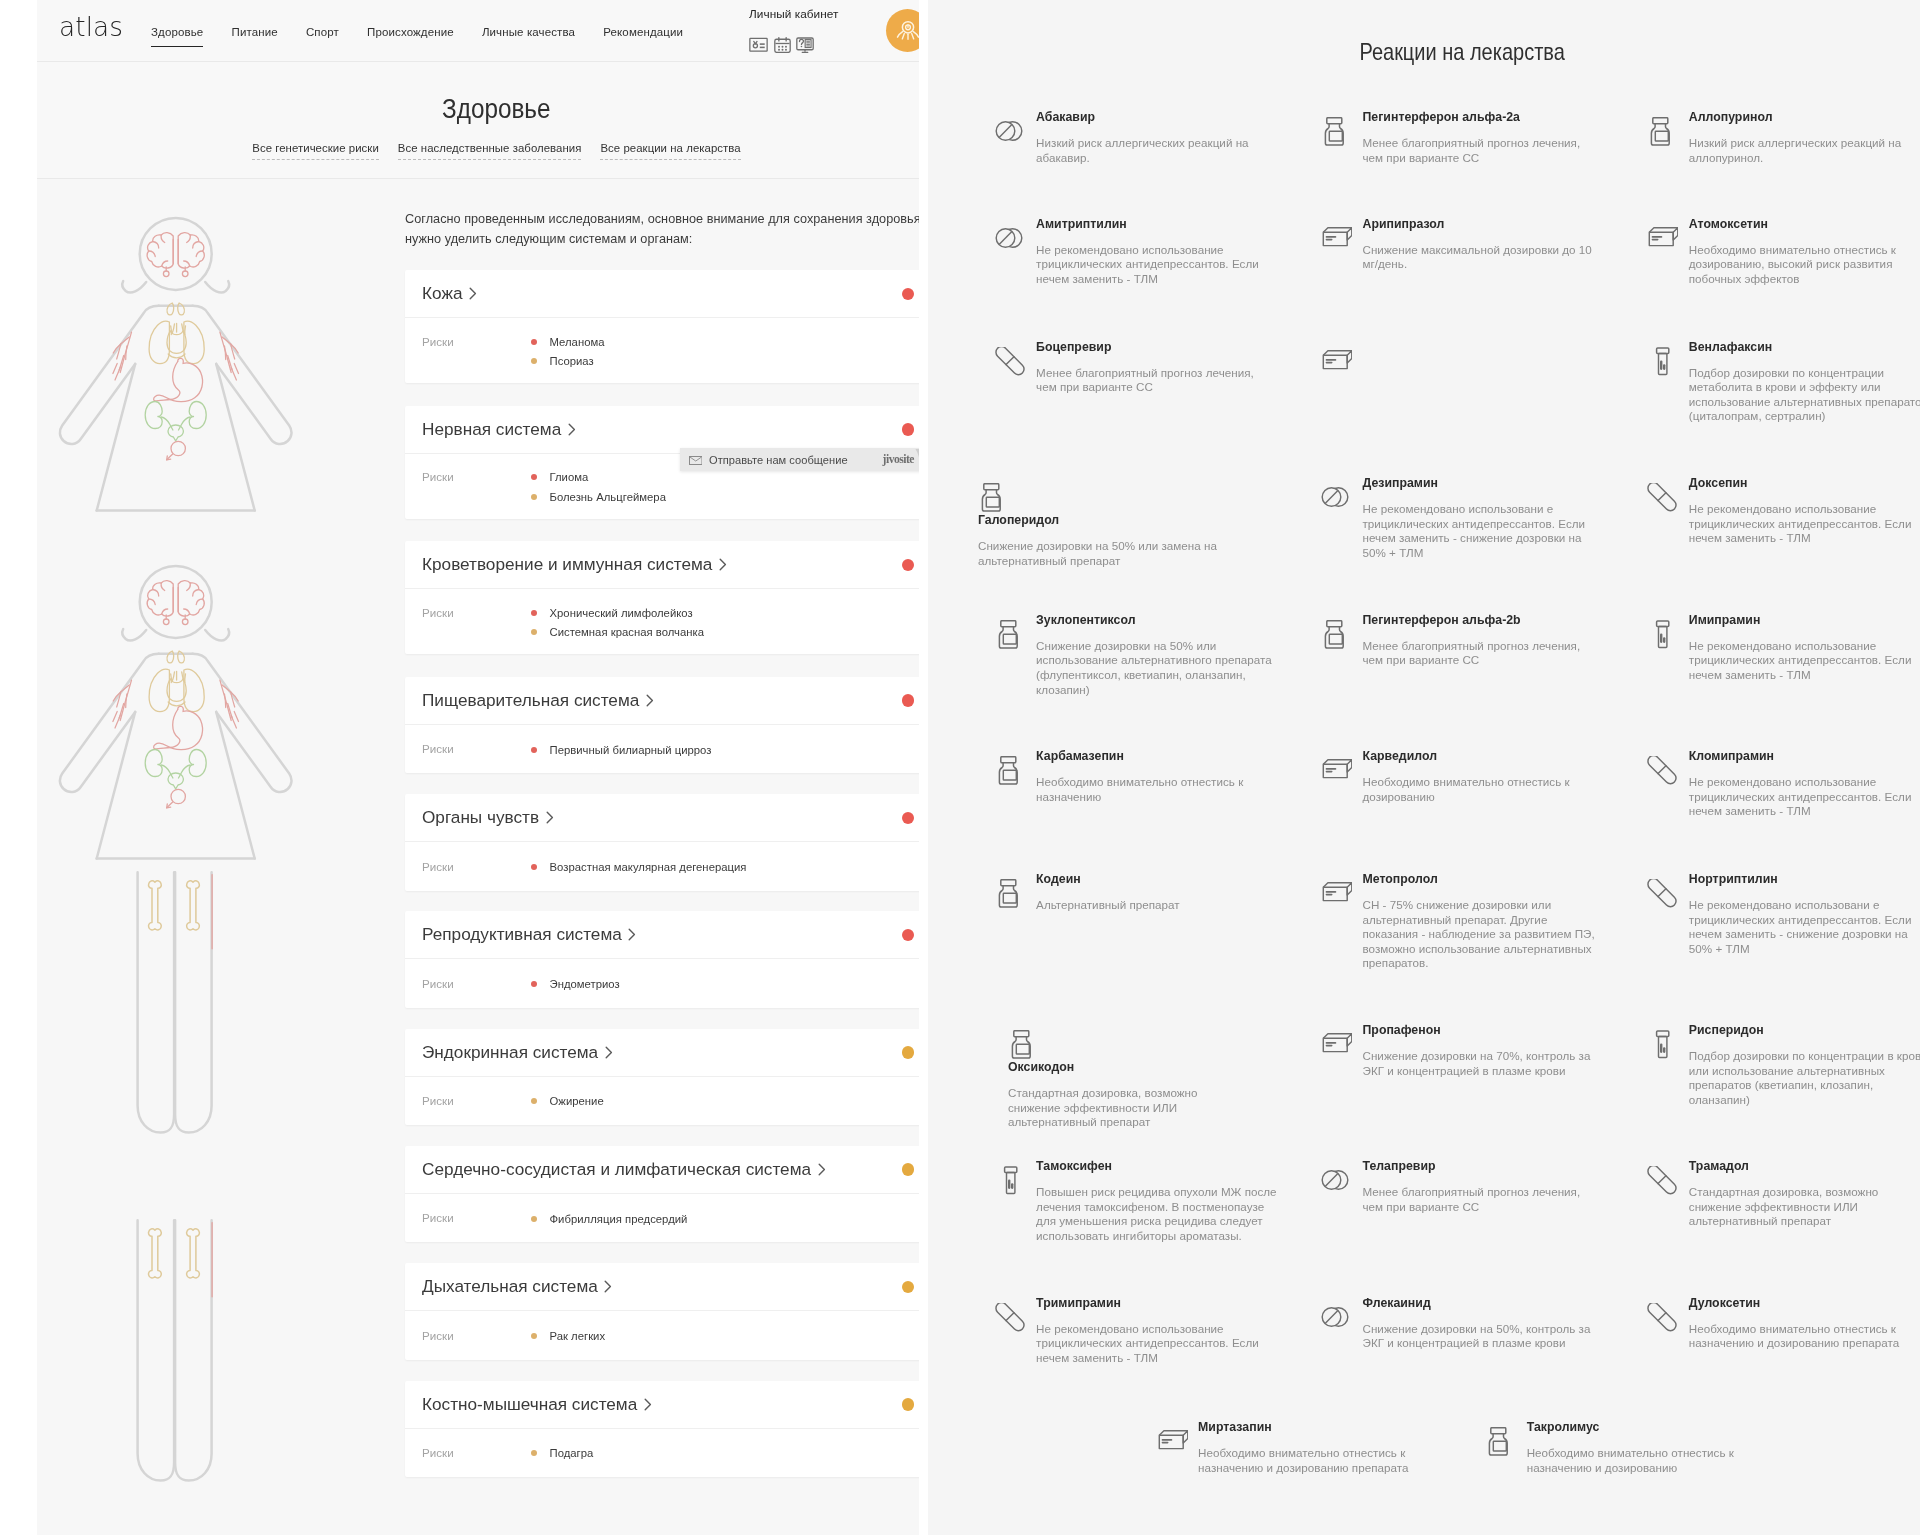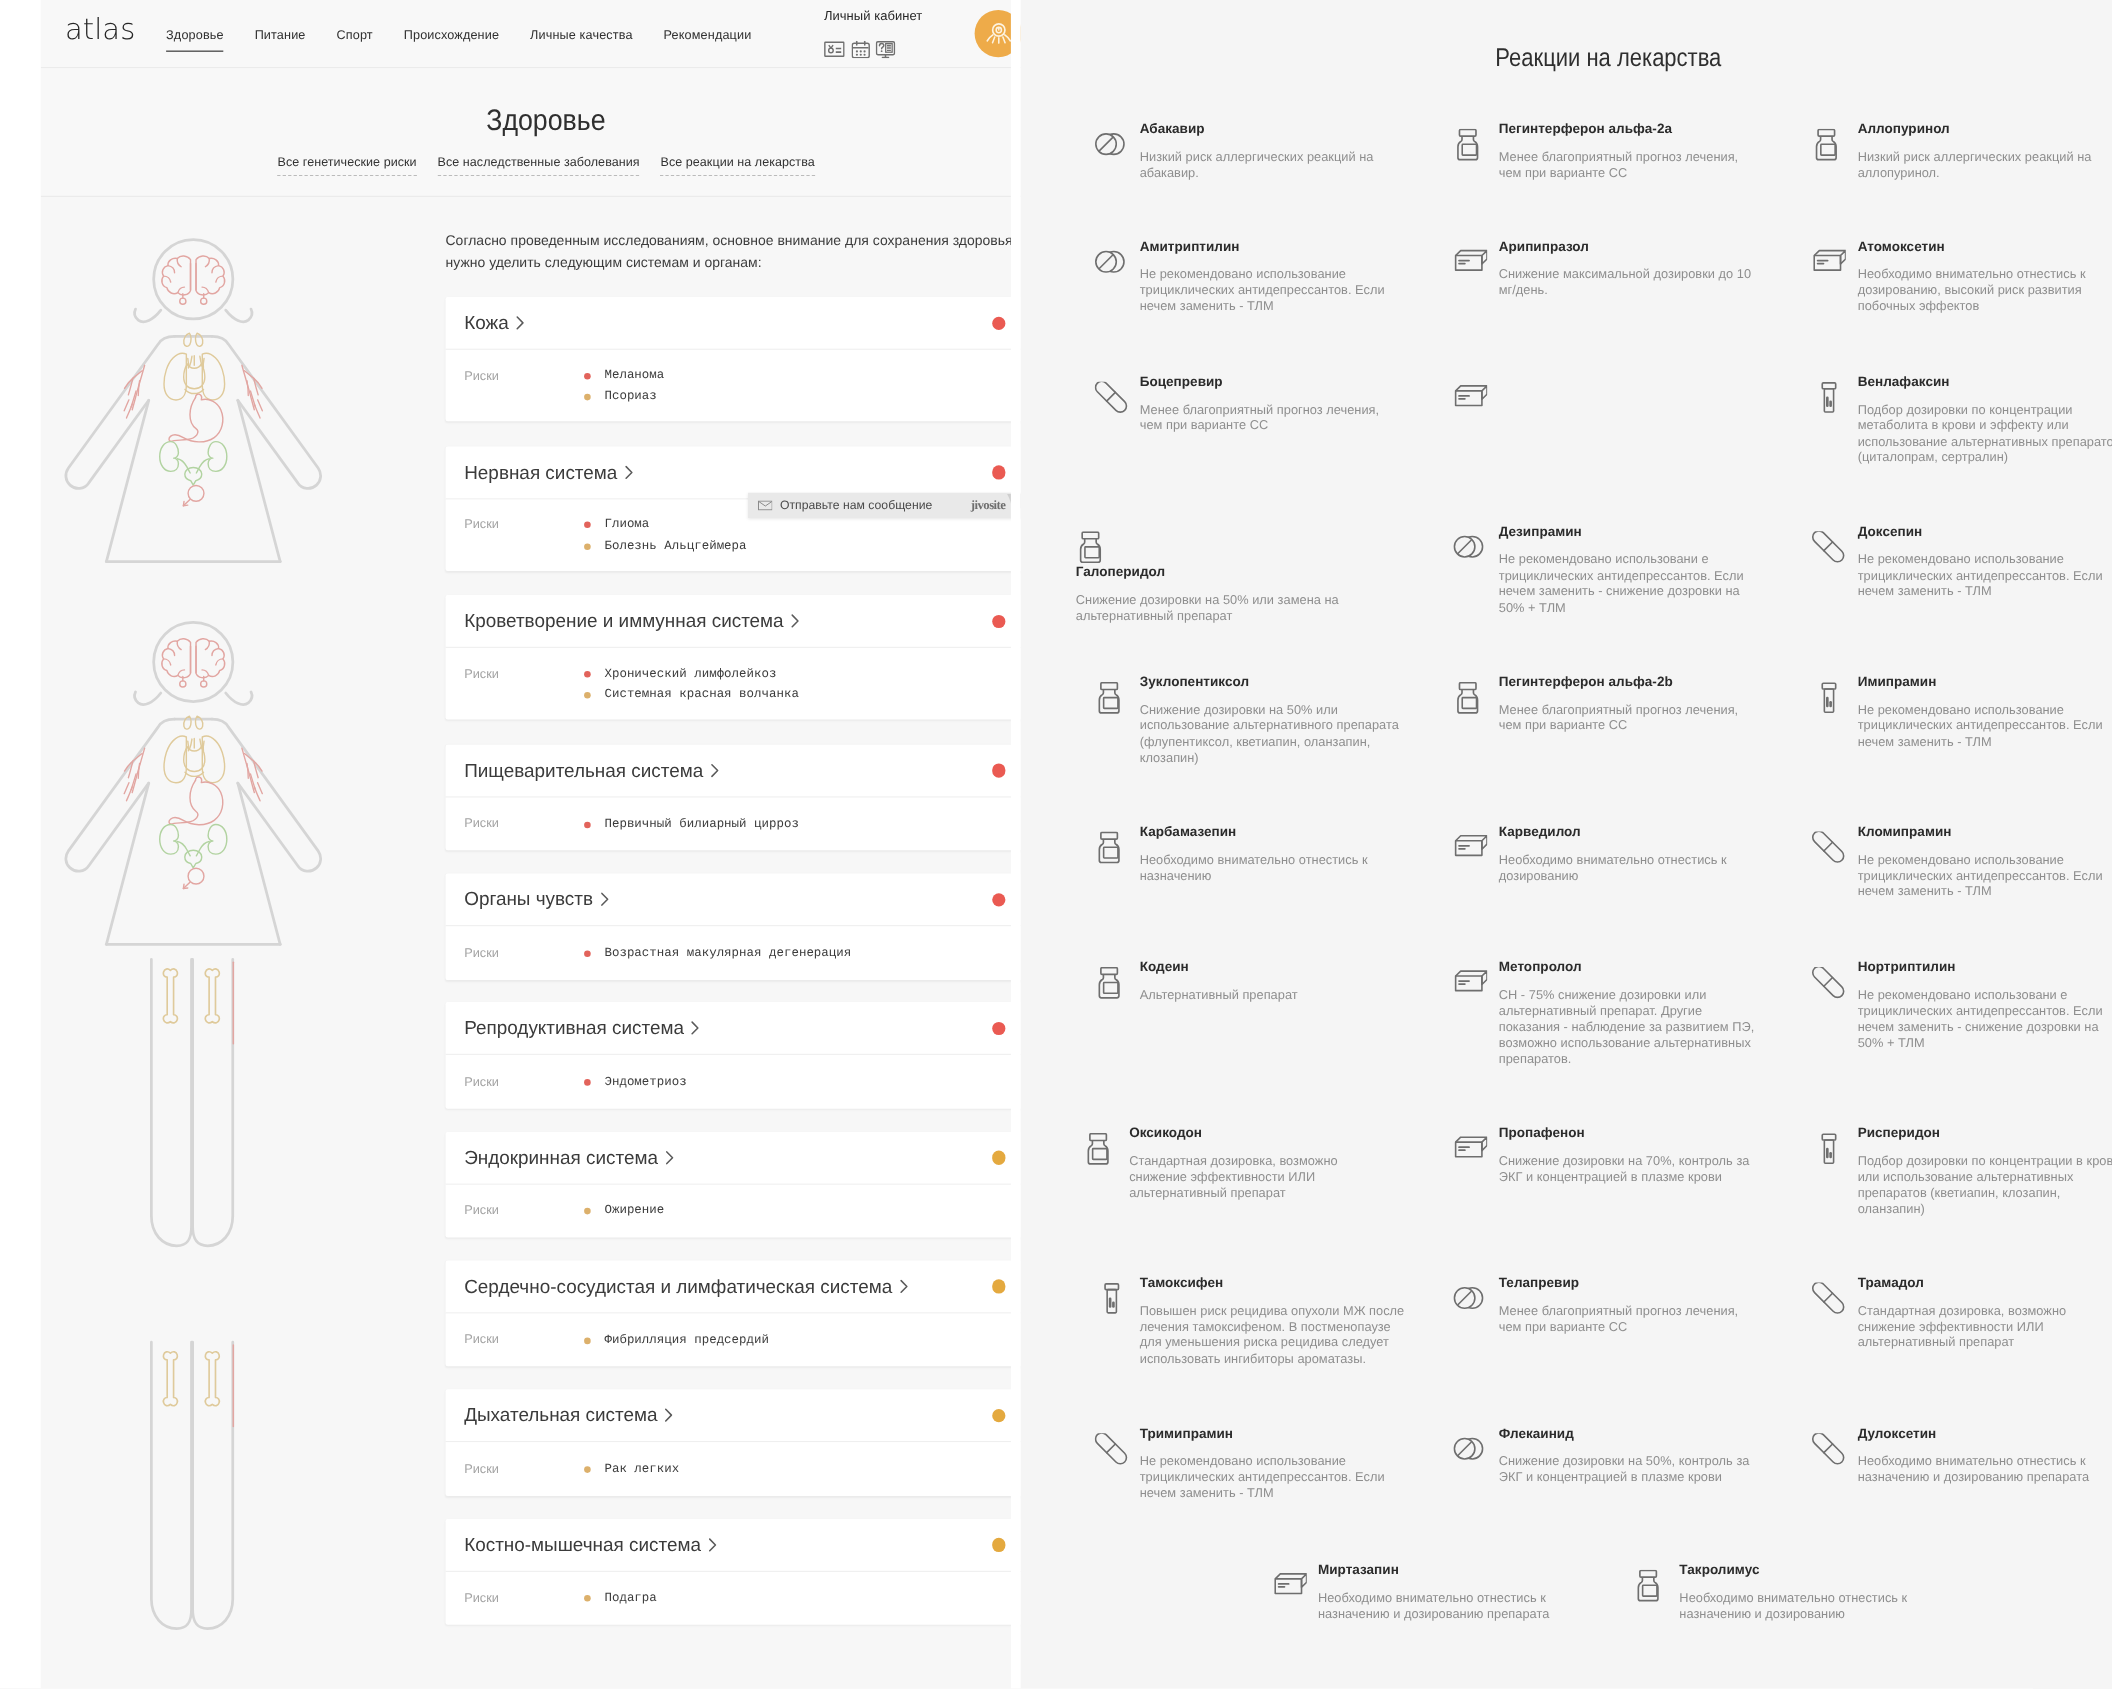--- a/index.html
+++ b/index.html
@@ -56,21 +56,21 @@
 .card-head .nm{font-size:17.2px;color:#3b3b3b;letter-spacing:0px;}
 .card-head .chev{margin-left:6.5px;color:#555;display:inline-block;line-height:0;}
 .card-head .dot{position:absolute;right:16px;top:17.5px;width:12.5px;height:12.5px;border-radius:50%;}
 .card-body{padding:14px 17px 12px 17px;display:flex;}
 .card.single{margin-bottom:20.8px;}
 .card.single .card-body{padding:15px 17px 14px 17px;}
 .card-body .lbl{font-size:11.6px;color:#a3a3a3;width:108.5px;flex:none;padding-top:2.5px;letter-spacing:0.02px;}
 .risklist{flex:1;}
 .risk{display:flex;align-items:center;height:19.5px;}
 .risk .rd{width:6px;height:6px;border-radius:50%;margin-right:13px;flex:none;}
-.risk .rt{font-size:11.3px;color:#3b3b3b;letter-spacing:0.02px;font-family:Liberation Mono, monospace;}
+.risk .rt{font-size:11.3px;color:#3b3b3b;letter-spacing:0.02px;}
 .lv-high{background:#ea5a52;}
 .lv-medium{background:#e4a93f;}
 .rd.lv-high{background:#e2635b;}
 .rd.lv-medium{background:#dcb06b;}
 
 
 .sbthumb{position:absolute;width:7px;border-radius:4px;background:#fbfbfb;
   border:1px solid #ededed;}
 
 
@@ -723,21 +723,21 @@
 <rect x="5.8" y="0.7" width="15.0" height="6.1" rx="1.0" stroke="#6e6e6e" stroke-width="1.5"></rect>
 <path d="M8.1 7.0V9.8C8.1 10.5 7.7 11.1 7.1 11.5C5.4 12.5 4.4 14.3 4.4 16.3V26.3C4.4 27.3 5.2 28.1 6.2 28.1H20.4C21.4 28.1 22.2 27.3 22.2 26.3V16.3C22.2 14.3 21.2 12.5 19.5 11.5C18.9 11.1 18.5 10.5 18.5 9.8V7.0" stroke="#6e6e6e" stroke-width="1.5" stroke-linejoin="round"></path>
 <rect x="8.3" y="14.2" width="13.0" height="9.8" rx="0.6" stroke="#6e6e6e" stroke-width="1.45"></rect>
 </svg>
         </div>
     <div class="dtext">
       <div class="dname">Карбамазепин</div>
       <div class="ddesc">Необходимо внимательно отнестись к назначению</div>
     </div>
   </div>
-  <div class="ditem" style="left:57px;top:1023.3px;">
+  <div class="ditem" style="left:80px;top:1023.3px;flex-direction:column;">
     <div class="dicon">
           <svg width="28" height="30" viewBox="0 0 28 30" fill="none" xmlns="http://www.w3.org/2000/svg">
 <rect x="5.8" y="0.7" width="15.0" height="6.1" rx="1.0" stroke="#6e6e6e" stroke-width="1.5"></rect>
 <path d="M8.1 7.0V9.8C8.1 10.5 7.7 11.1 7.1 11.5C5.4 12.5 4.4 14.3 4.4 16.3V26.3C4.4 27.3 5.2 28.1 6.2 28.1H20.4C21.4 28.1 22.2 27.3 22.2 26.3V16.3C22.2 14.3 21.2 12.5 19.5 11.5C18.9 11.1 18.5 10.5 18.5 9.8V7.0" stroke="#6e6e6e" stroke-width="1.5" stroke-linejoin="round"></path>
 <rect x="8.3" y="14.2" width="13.0" height="9.8" rx="0.6" stroke="#6e6e6e" stroke-width="1.45"></rect>
 </svg>
         </div>
     <div class="dtext">
       <div class="dname">Оксикодон</div>
       <div class="ddesc">Стандартная дозировка, возможно снижение эффективности ИЛИ альтернативный препарат</div>

